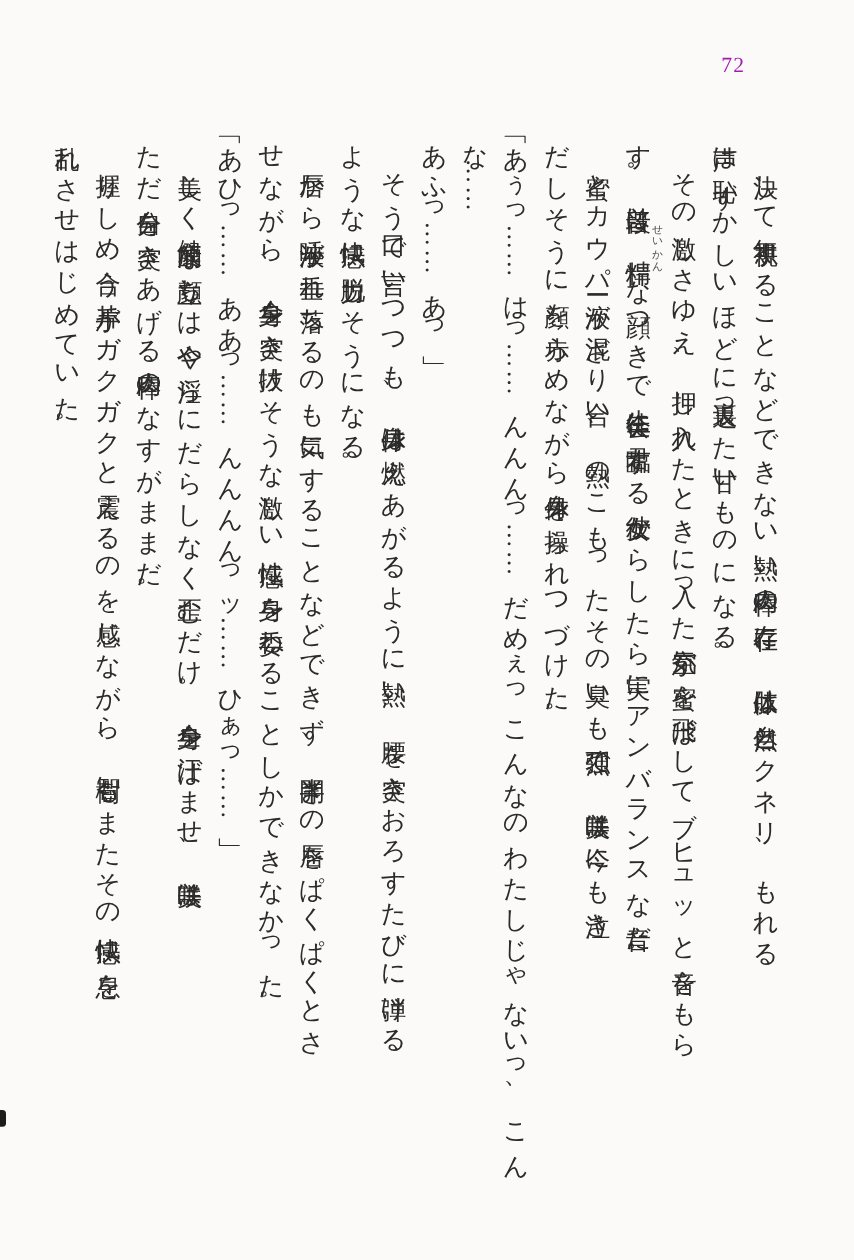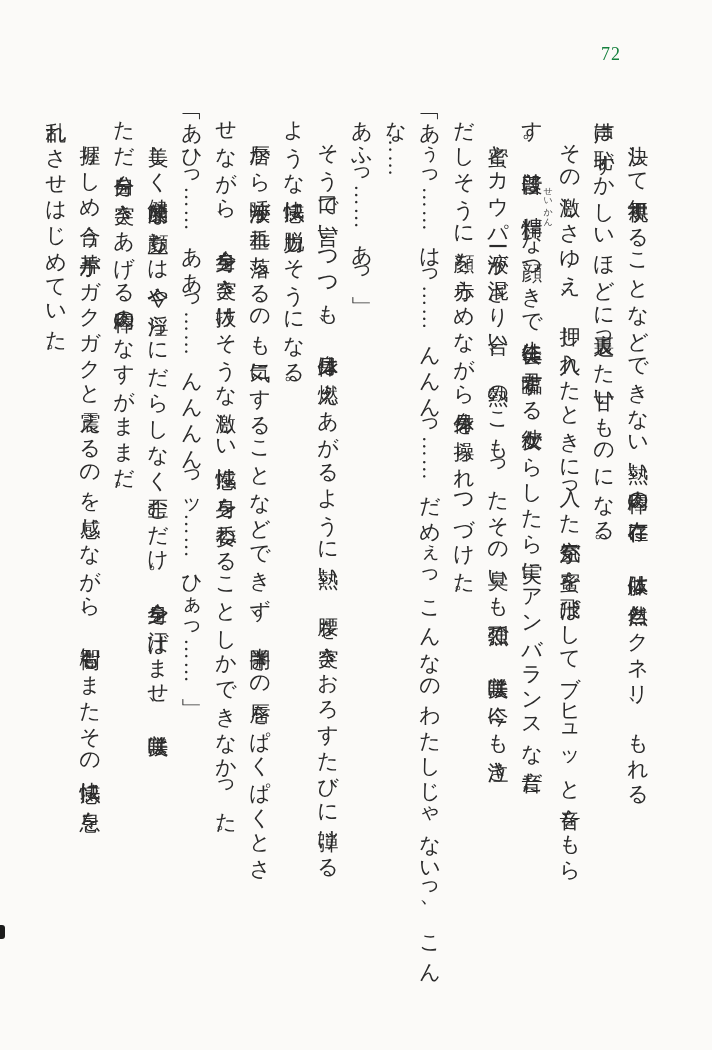--- a/index.html
+++ b/index.html
@@ -12,21 +12,21 @@
     position: relative;
     background: #fbfaf8;
     overflow: hidden;
     font-family: "Liberation Serif", "DejaVu Serif", serif;
   }
   .page-number {
     position: absolute;
     top: 44px;
     left: 601px;
     font-size: 18px;
-    color: #15803d;
+    color: #a21caf;
     letter-spacing: 1px;
   }
   .text-block {
     position: absolute;
     top: 106px;
     right: 57px;
     height: 912px;
     writing-mode: vertical-rl;
     text-orientation: mixed;
     font-size: 21px;

